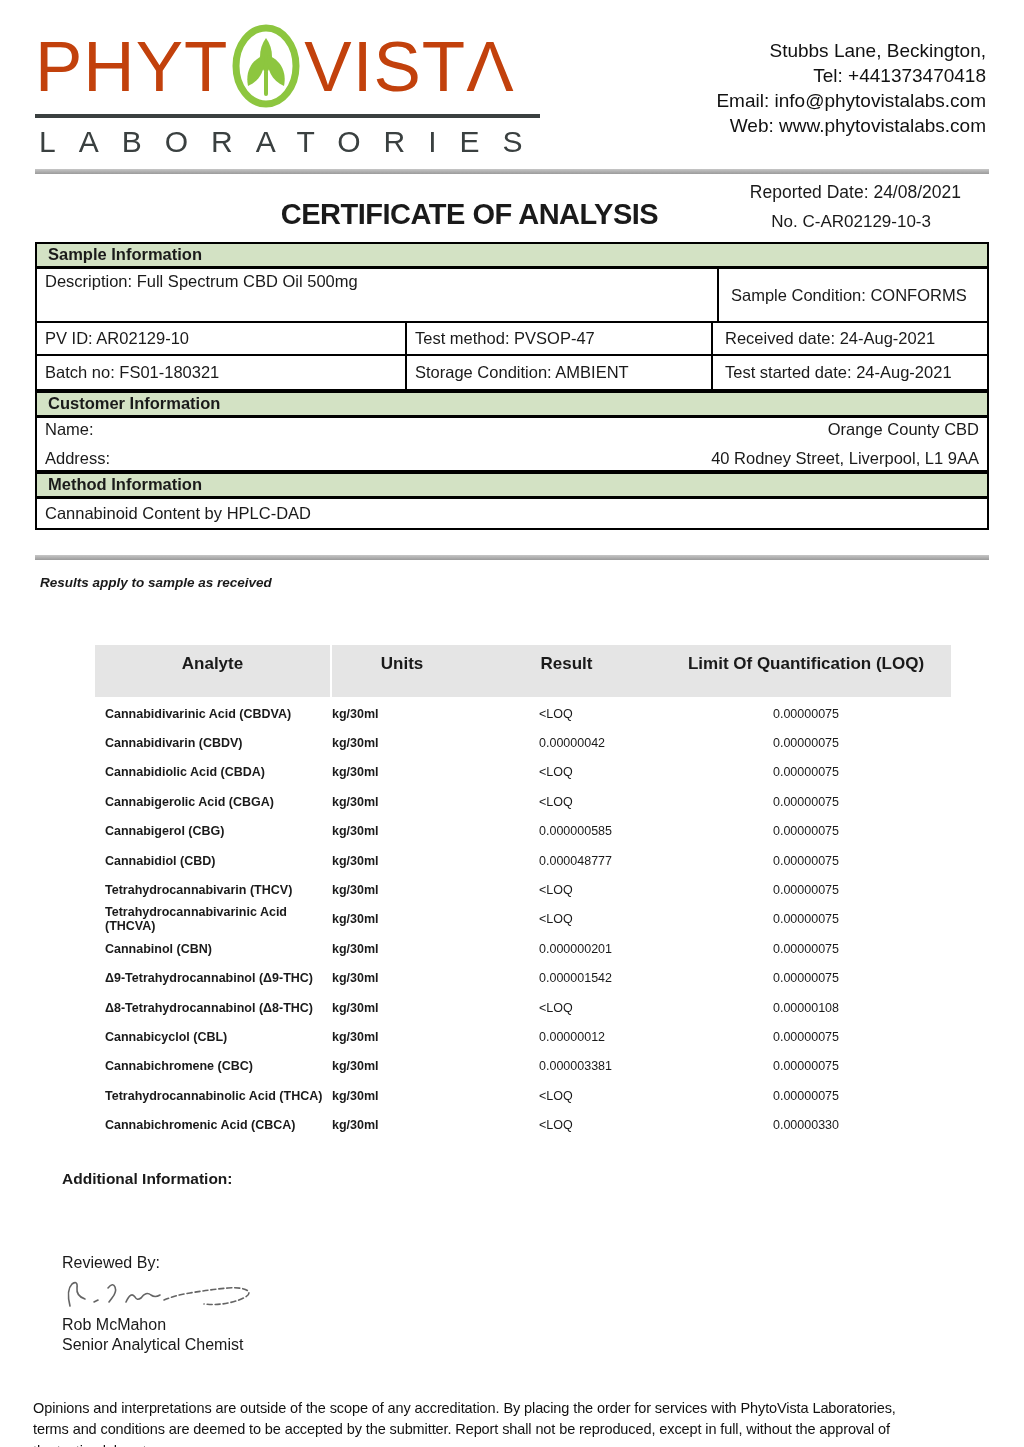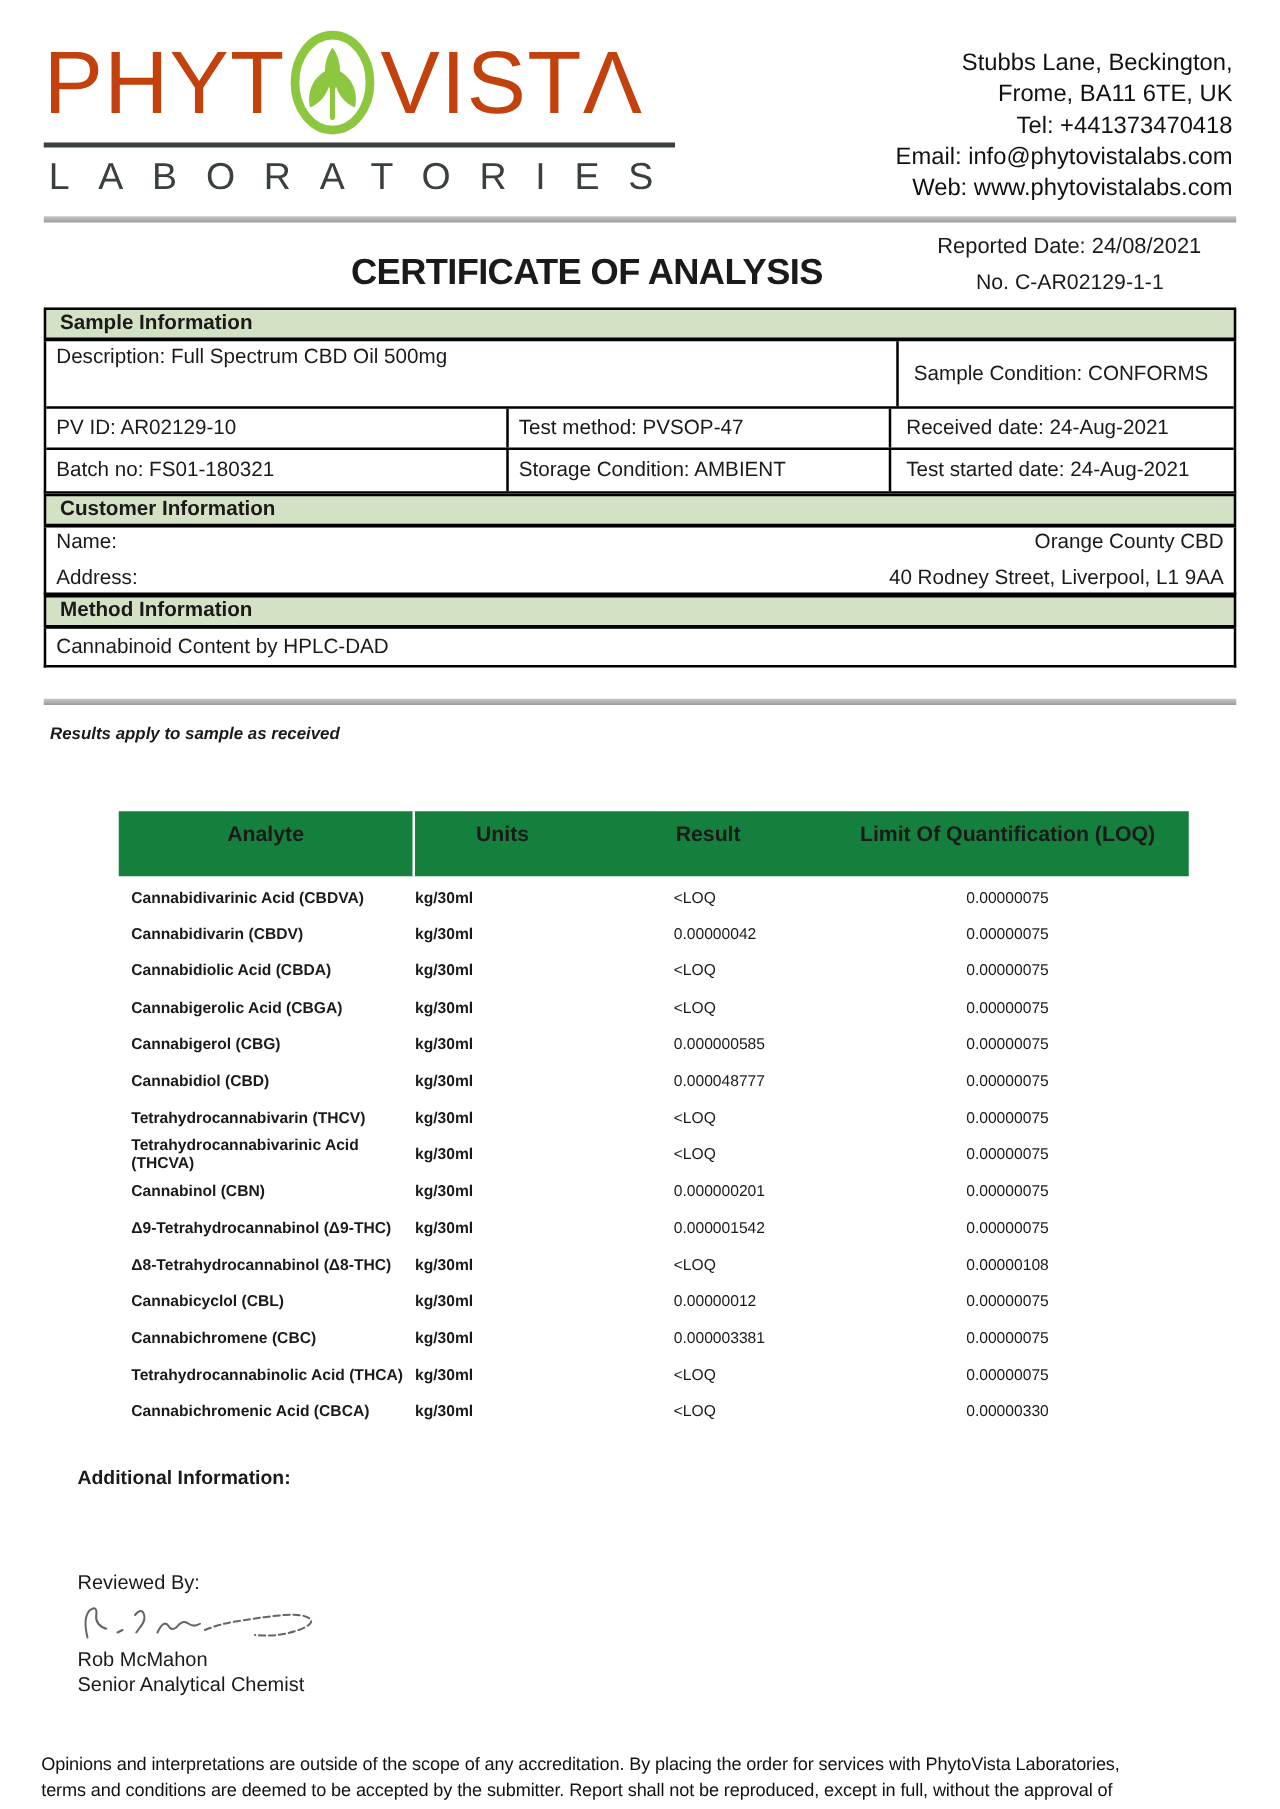--- a/index.html
+++ b/index.html
@@ -44,21 +44,21 @@
   .cust-line .lab { }
   .cust-line .val { margin-left:14px; }
   .method-box { height:31px; display:flex; align-items:center; padding:0 8px; font-size:16.5px; }
 
   .rule2 { margin-top:25px; }
 
   .results-note { margin:15px 0 0 40px; font-size:13.5px; font-weight:700; font-style:italic; }
 
   
   .rtable { margin:55px 0 0 95px; width:856px; }
-  .thead { display:flex; background:#15803d; height:52px; font-weight:700; font-size:17px; }
+  .thead { display:flex; background:#e5e5e5; height:52px; font-weight:700; font-size:17px; }
   .hcell { padding-top:9px; text-align:center; }
   .h0 { width:237px; border-right:2px solid #fff; }
   .h1 { width:140px; }
   .h2 { width:189px; }
   .h3 { width:290px; }
   .tbody { margin-top:2px; }
   .trow { display:flex; height:29.4px; align-items:center; }
   .tcell { font-size:12.5px; }
   .tc0 { width:237px; font-weight:700; padding-left:10px; }
   .tc1 { width:140px; font-weight:700; text-align:left; }
@@ -94,33 +94,32 @@
             <path d="M36,48 L36,70" stroke="#8dc63f" stroke-width="4" stroke-linecap="round"></path>
           </svg>
         </span>
         <span>VISTΛ</span>
       </div>
       <div class="logo-rule"></div>
       <div class="logo-sub">LABORATORIES</div>
     </div>
     <div class="contact">
       <div>Stubbs Lane, Beckington,</div>
-      <div>Frome, BA11 6TE, UK</div>
       <div>Tel: +441373470418</div>
       <div>Email: info@phytovistalabs.com</div>
       <div>Web: www.phytovistalabs.com</div>
     </div>
   </div>
 
   <div class="gray-rule rule1"></div>
 
   <div class="title-block">
     <div class="reported-date">Reported Date: 24/08/2021</div>
     <div class="coa-title">CERTIFICATE OF ANALYSIS</div>
-    <div class="report-no">No. C-AR02129-1-1</div>
+    <div class="report-no">No. C-AR02129-10-3</div>
   </div>
 
   <div class="info-wrap">
     <div class="section-bar">Sample Information</div>
     <div class="info-box">
       <div class="irow row-desc">
         <div class="icell cell-desc">Description: Full Spectrum CBD Oil 500mg</div>
         <div class="icell cell-cond">Sample Condition: CONFORMS</div>
       </div>
       <div class="irow row-3col">

